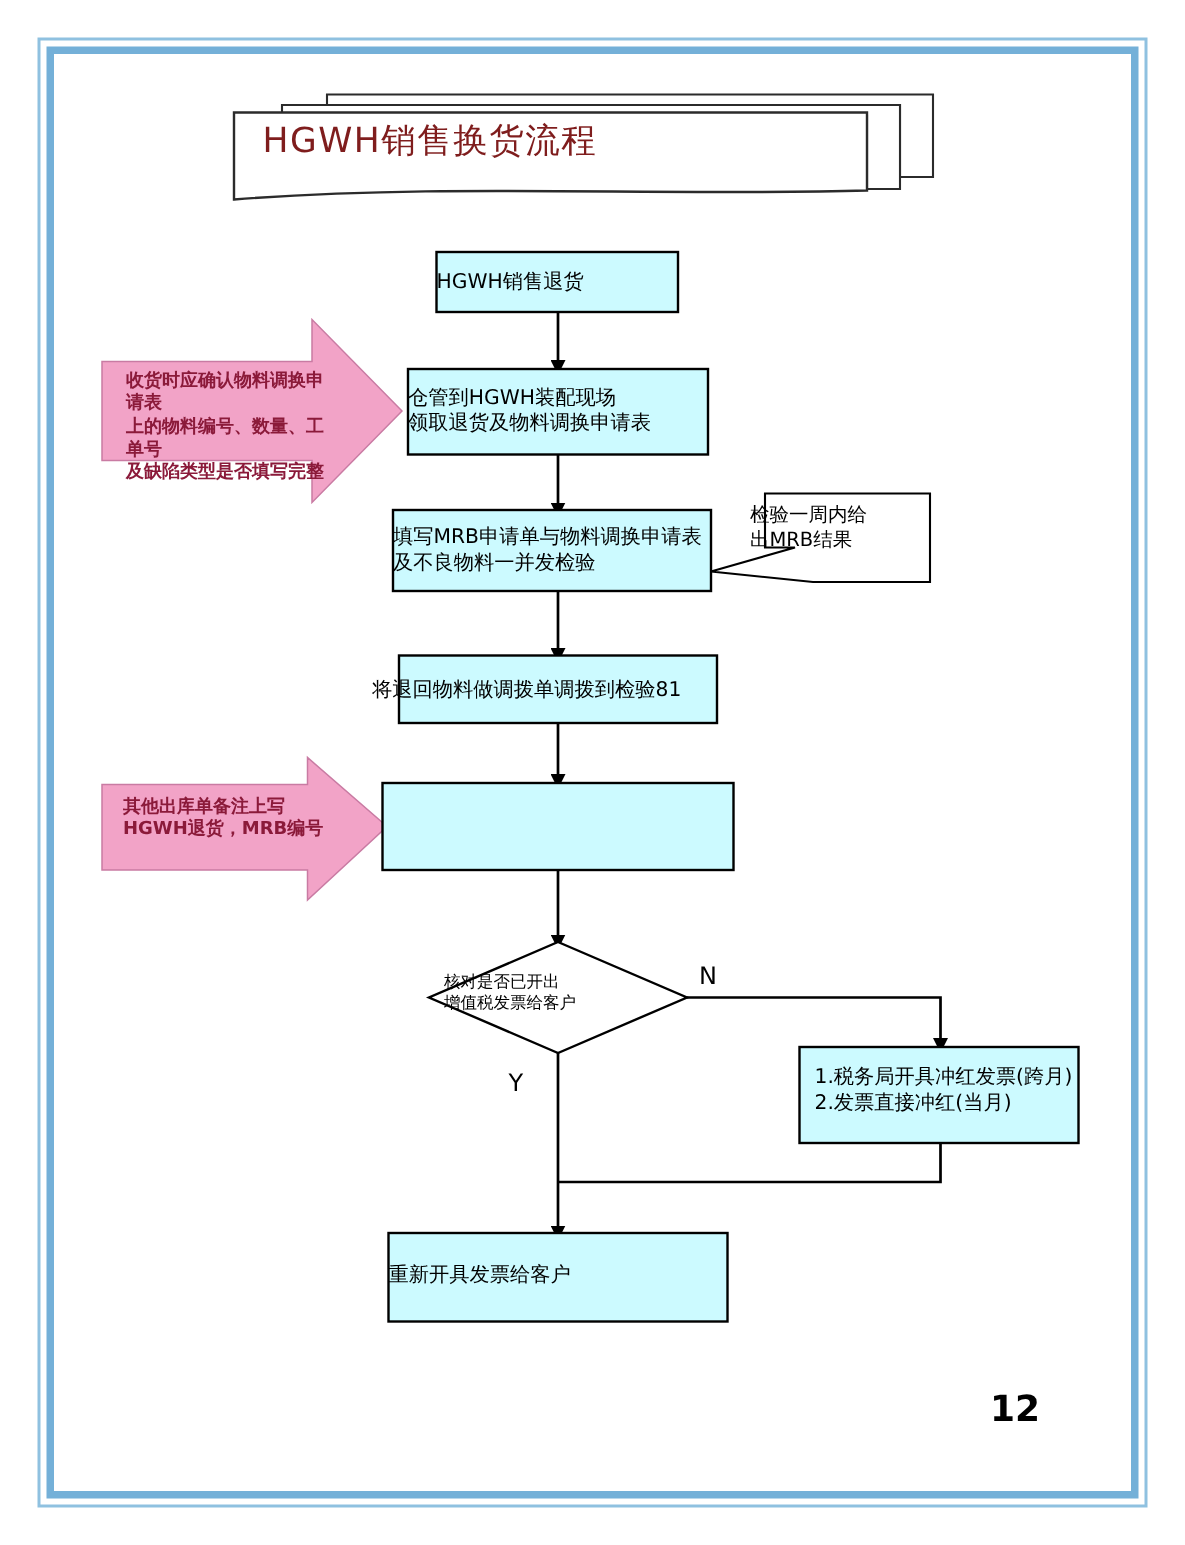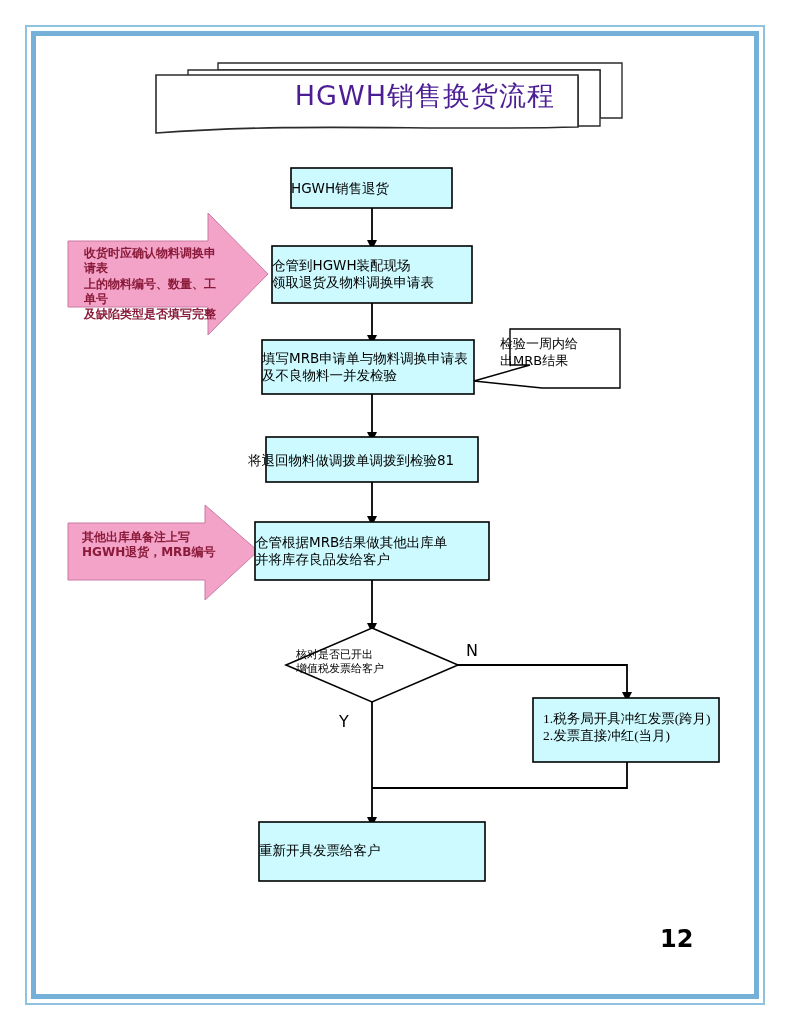--- a/index.html
+++ b/index.html
@@ -36,21 +36,21 @@
   
   svg.canvas{position:absolute;left:0;top:0;width:790px;height:1030px;overflow:visible;}
 
   
   .lbl{position:absolute;color:#000;line-height:1.28;white-space:pre-line;}
   .center{text-align:left;}
   .left{text-align:left;}
 
   .title-text{
     position:absolute;left:175px;top:78px;width:380px;
-    font-size:27px;letter-spacing:1px;color:#4c1d95;text-align:right;
+    font-size:23px;letter-spacing:1px;color:#7f1d1d;text-align:left;
   }
   .proc-text{font-size:13.5px;}
   .pink-text{font-size:12px;color:#8b1a3a;font-weight:bold;margin-left:12px;}
   .callout-text{font-size:13px;}
   .branch-lbl{font-size:16px;color:#000;}
   .page-no{
     position:absolute;left:660px;top:925px;
     font-size:24px;color:#000;font-weight:bold;
   }
 </style>
@@ -126,27 +126,25 @@
   <div class="lbl proc-text center" style="left:291px;top:180px;width:161px;">HGWH销售退货</div>
 
   <div class="lbl proc-text center" style="left:272px;top:257px;width:216px;">仓管到HGWH装配现场
 领取退货及物料调换申请表</div>
 
   <div class="lbl proc-text center" style="left:262px;top:350px;width:212px;">填写MRB申请单与物料调换申请表
 及不良物料一并发检验</div>
 
   <div class="lbl proc-text center" style="left:248px;top:452px;width:212px;">将退回物料做调拨单调拨到检验81</div>
 
-  <div class="lbl proc-text center" style="left:255px;top:534px;width:234px;">仓管根据MRB结果做其他出库单
-并将库存良品发给客户</div>
 
   <div class="lbl proc-text center" style="left:296px;top:648px;width:152px;font-size:11px;">核对是否已开出
 增值税发票给客户</div>
 
-  <div class="lbl proc-text left" style="left:543px;top:710px;width:180px;font-family:Liberation Serif, serif;">1.税务局开具冲红发票(跨月)
+  <div class="lbl proc-text left" style="left:543px;top:710px;width:180px;">1.税务局开具冲红发票(跨月)
 2.发票直接冲红(当月)</div>
 
   <div class="lbl proc-text center" style="left:259px;top:842px;width:186px;">重新开具发票给客户</div>
 
   <div class="lbl pink-text center" style="left:72px;top:246px;width:140px;">收货时应确认物料调换申请表
 上的物料编号、数量、工单号
 及缺陷类型是否填写完整</div>
 
   <div class="lbl pink-text center" style="left:70px;top:530px;width:138px;">其他出库单备注上写
 HGWH退货，MRB编号</div>

